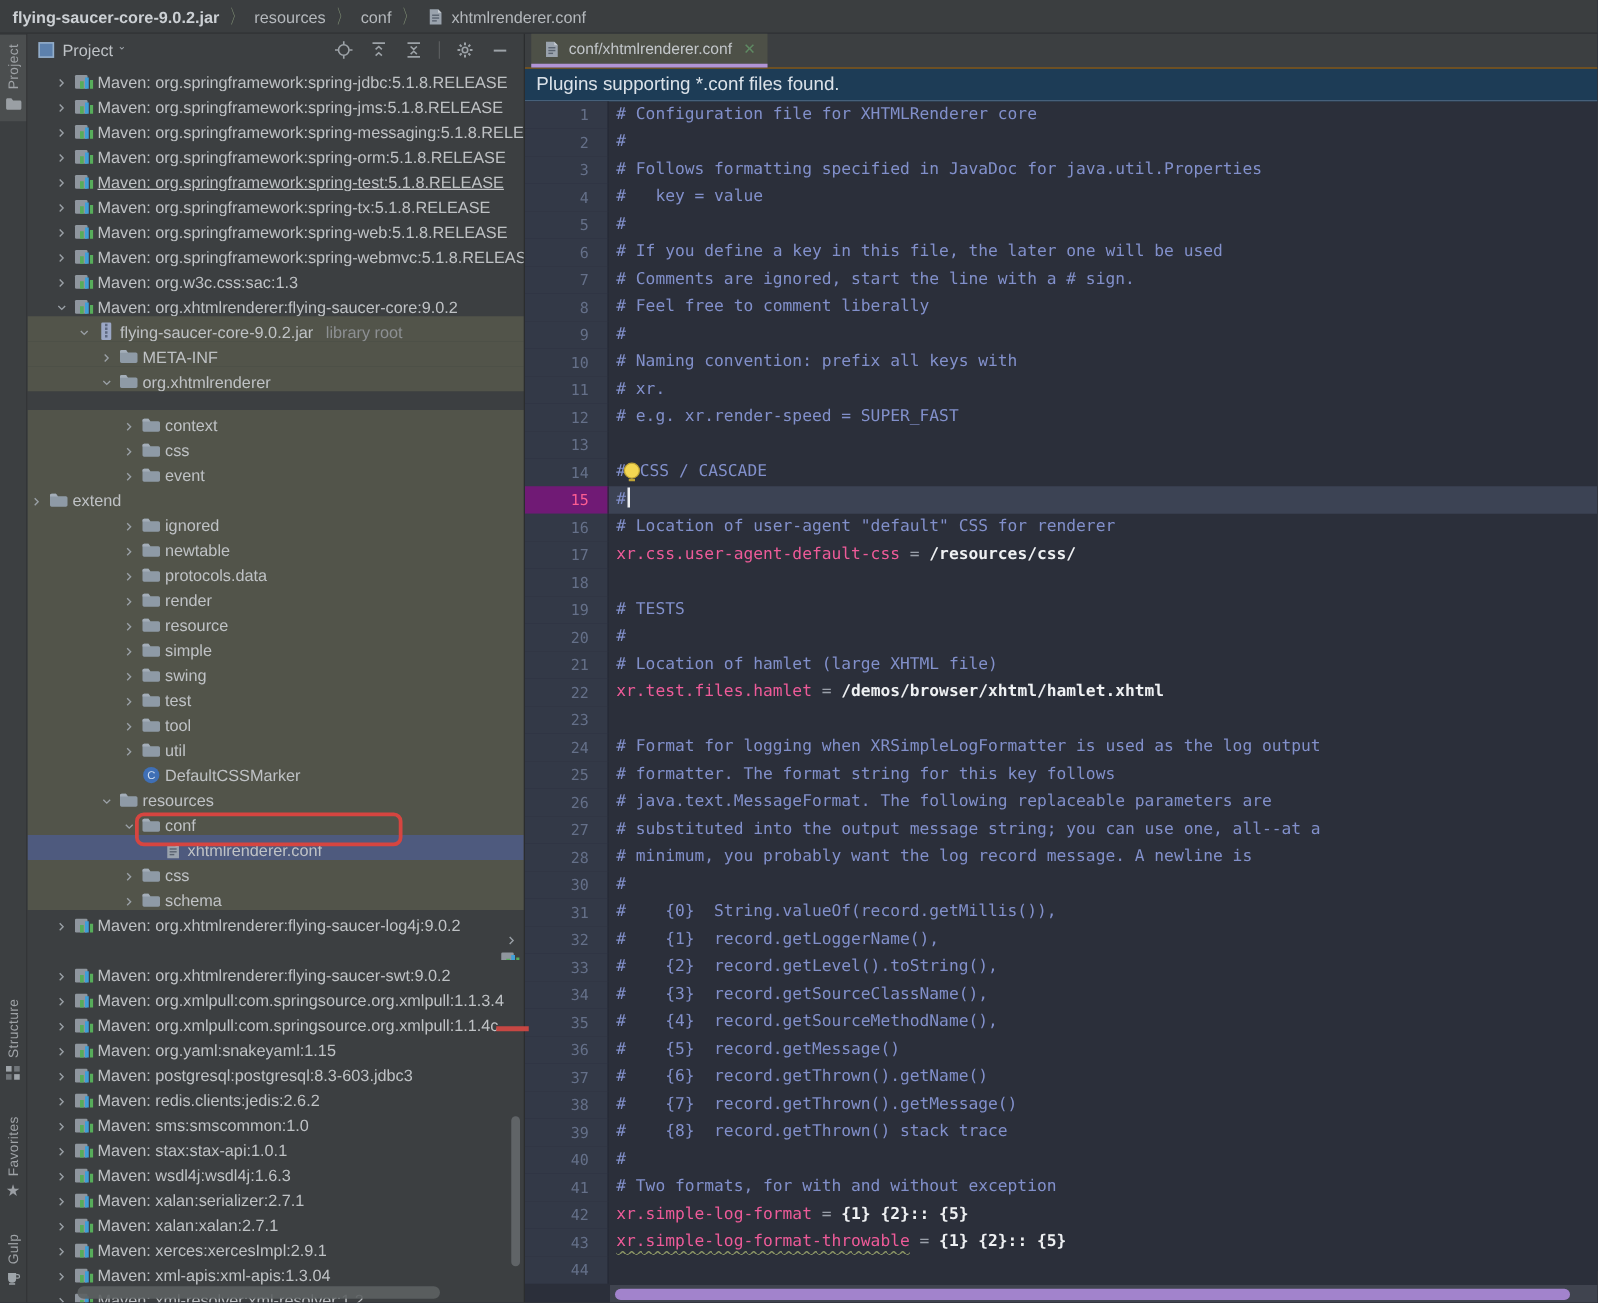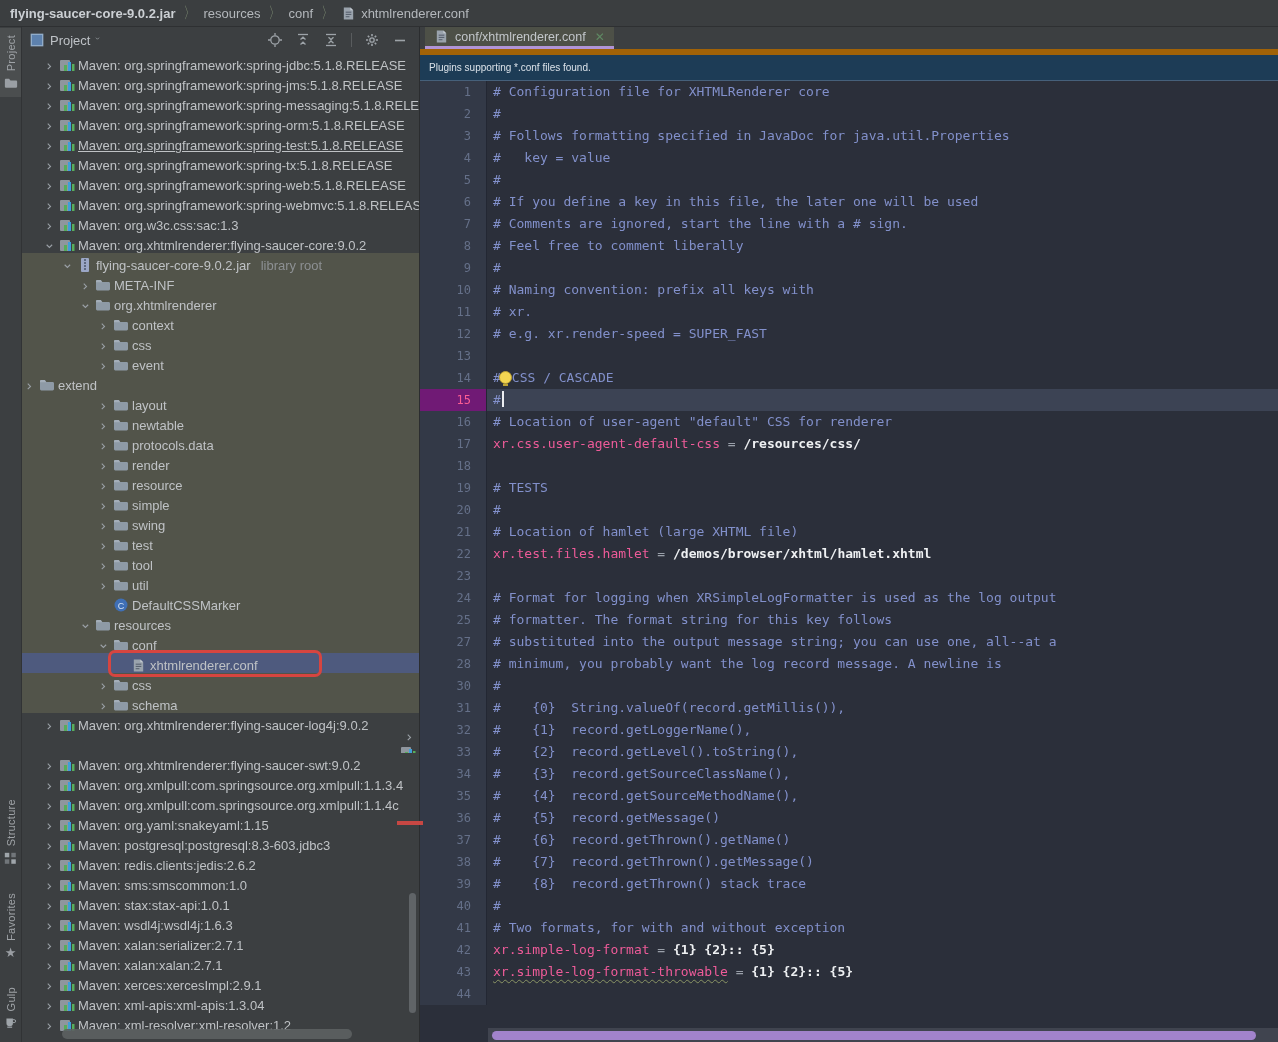--- a/index.html
+++ b/index.html
@@ -48,27 +48,27 @@
   .annotation-box { position:absolute; left:86px; top:623px; width:214px; height:27px;
     border:3px solid #d64540; border-radius:7px; pointer-events:none; z-index:4; }
   .tree-vscroll { position:absolute; right:3px; top:866px; width:7px; height:120px;
     border-radius:4px; background:rgba(164,170,176,.35); cursor:pointer; }
   .tree-hscroll { position:absolute; left:40px; bottom:3px; width:290px; height:10px;
     border-radius:5px; background:#5c6062; opacity:.9; cursor:pointer; }
   .red-dash { position:absolute; left:375px; top:794px; width:26px; height:4px; background:#c74743; z-index:6; }
 
   
   .editor-pane { flex:1; display:flex; flex-direction:column; background:#2b2f3a; position:relative; min-width:0; }
-  .tabbar { height:28px; background:#3c3f41; border-bottom:6px solid #a16207; display:flex; align-items:stretch; flex:none; }
+  .tabbar { height:28px; background:#3c3f41; border-bottom:1px solid #a16207; display:flex; align-items:stretch; flex:none; }
   .tab { margin-left:5px; display:flex; align-items:center; gap:6px; padding:0 9px;
     background:#4d5047; border-bottom:3px solid #b194d6; font-size:12.5px; color:#c2c6ca; cursor:pointer; }
   .tab-close { color:#5f8a63; font-size:12px; margin-left:3px; cursor:pointer; }
 
   .banner { height:26px; background:#1d3c56; border-bottom:1px solid #46607a; flex:none;
-    display:flex; align-items:center; padding-left:9px; font-size:10px; color:#dbe2e9; }
+    display:flex; align-items:center; padding-left:9px; font-size:15px; color:#dbe2e9; }
 
   .editor { flex:1; font-family:"DejaVu Sans Mono",monospace; font-size:13px; line-height:22px; overflow:hidden; }
   .eline { display:flex; height:22px; }
   .eline.current { background:#3c4354; }
   .gutter { width:67px; flex:none; text-align:right; padding-right:15px; color:#657089;
     font-size:12px; background:#333947; border-right:1px solid #232733; }
   .eline.current .gutter { background:#701a75; color:#fc5d93; }
   .code { padding-left:6px; white-space:pre; color:#8290cb; }
   .k { color:#ee5b99; }
   .k.wavy { text-decoration:underline wavy #8a9464 1px; text-underline-offset:3px; }
@@ -401,21 +401,21 @@
             </svg>
           </span>
           <span class="ticon">
             <svg width="16" height="16" viewBox="0 0 16 16" style="display:block">
               <path d="M1 4.3C1 3.6 1.6 3 2.3 3h3.5l1.6 2h6.3c.7 0 1.3.6 1.3 1.3V12c0 .8-.6 1.4-1.3 1.4H2.3C1.6 13.4 1 12.8 1 12V4.3z" fill="#8e9aa6"></path>
               <path d="M1 5.2h6.1L5.8 3H2.3C1.6 3 1 3.6 1 4.3v.9z" fill="#a4aeb9"></path>
             </svg>
           </span>
           <span class="tlabel">org.xhtmlrenderer</span>
         </div>
-        <div class="tree-row block" style="padding-left: 74px;">
+        <div class="tree-row block" style="padding-left: 74px; margin-top: 15px;">
           <span class="chev-slot">
             <svg width="11" height="11" viewBox="0 0 16 16" style="display:block">
               <path d="M5 3l5 5-5 5" transform="scale(0.8)" fill="none" stroke="#9aa0a6" stroke-width="2"></path>
             </svg>
           </span>
           <span class="ticon">
             <svg width="16" height="16" viewBox="0 0 16 16" style="display:block">
               <path d="M1 4.3C1 3.6 1.6 3 2.3 3h3.5l1.6 2h6.3c.7 0 1.3.6 1.3 1.3V12c0 .8-.6 1.4-1.3 1.4H2.3C1.6 13.4 1 12.8 1 12V4.3z" fill="#8e9aa6"></path>
               <path d="M1 5.2h6.1L5.8 3H2.3C1.6 3 1 3.6 1 4.3v.9z" fill="#a4aeb9"></path>
             </svg>
@@ -469,21 +469,21 @@
             <svg width="11" height="11" viewBox="0 0 16 16" style="display:block">
               <path d="M5 3l5 5-5 5" transform="scale(0.8)" fill="none" stroke="#9aa0a6" stroke-width="2"></path>
             </svg>
           </span>
           <span class="ticon">
             <svg width="16" height="16" viewBox="0 0 16 16" style="display:block">
               <path d="M1 4.3C1 3.6 1.6 3 2.3 3h3.5l1.6 2h6.3c.7 0 1.3.6 1.3 1.3V12c0 .8-.6 1.4-1.3 1.4H2.3C1.6 13.4 1 12.8 1 12V4.3z" fill="#8e9aa6"></path>
               <path d="M1 5.2h6.1L5.8 3H2.3C1.6 3 1 3.6 1 4.3v.9z" fill="#a4aeb9"></path>
             </svg>
           </span>
-          <span class="tlabel">layout</span>
+          <span class="tlabel">ignored</span>
         </div>
         <div class="tree-row block" style="padding-left: 74px;">
           <span class="chev-slot">
             <svg width="11" height="11" viewBox="0 0 16 16" style="display:block">
               <path d="M5 3l5 5-5 5" transform="scale(0.8)" fill="none" stroke="#9aa0a6" stroke-width="2"></path>
             </svg>
           </span>
           <span class="ticon">
             <svg width="16" height="16" viewBox="0 0 16 16" style="display:block">
               <path d="M1 4.3C1 3.6 1.6 3 2.3 3h3.5l1.6 2h6.3c.7 0 1.3.6 1.3 1.3V12c0 .8-.6 1.4-1.3 1.4H2.3C1.6 13.4 1 12.8 1 12V4.3z" fill="#8e9aa6"></path>
@@ -1060,20 +1060,24 @@
         </div>
         <div class="eline">
           <span class="gutter">24</span>
           <span class="code"><span># Format for logging when XRSimpleLogFormatter is used as the log output</span></span>
         </div>
         <div class="eline">
           <span class="gutter">25</span>
           <span class="code"><span># formatter. The format string for this key follows</span></span>
         </div>
         <div class="eline">
+          <span class="gutter">26</span>
+          <span class="code"><span># java.text.MessageFormat. The following replaceable parameters are</span></span>
+        </div>
+        <div class="eline">
           <span class="gutter">27</span>
           <span class="code"><span># substituted into the output message string; you can use one, all--at a</span></span>
         </div>
         <div class="eline">
           <span class="gutter">28</span>
           <span class="code"><span># minimum, you probably want the log record message. A newline is</span></span>
         </div>
         <div class="eline">
           <span class="gutter">30</span>
           <span class="code"><span>#</span></span>

